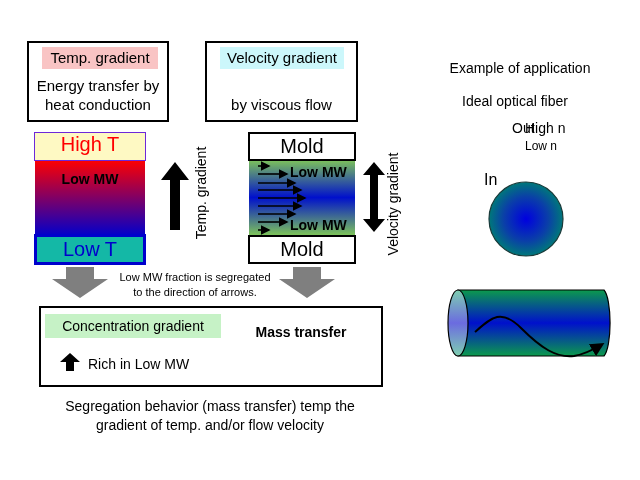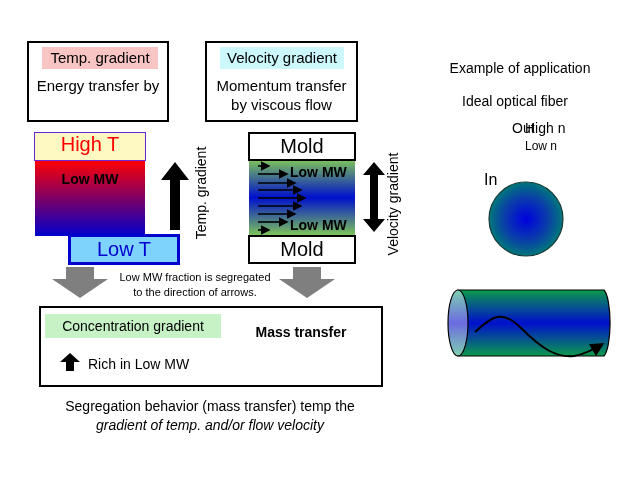--- a/index.html
+++ b/index.html
@@ -10,32 +10,32 @@
   .t14 { font-size: 14px; line-height: 18px; }
   .lbl { position: absolute; box-sizing: border-box; text-align: center; }
   svg { position: absolute; overflow: visible; }
 </style>
 </head>
 <body>
 
 <div class="box" style="left:27px; top:41px; width:142px; height:81px;">
   <div class="lbl t15" style="left:13px; top:4px; width:116px; height:22px; line-height:22px; background:#f9c4c4;">Temp. gradient</div>
   <div class="lbl t15" style="left:0; top:33px; width:138px;">Energy transfer by</div>
+  <div class="lbl t15" style="left:0; top:52px; width:138px;">heat conduction</div>
 </div>
 
 <div class="box" style="left:205px; top:41px; width:153px; height:81px;">
   <div class="lbl t15" style="left:13px; top:4px; width:124px; height:22px; line-height:22px; background:#ccf7fb;">Velocity gradient</div>
-  <div class="lbl t15" style="left:0; top:33px; width:149px;">Momentum transfer</div>
   <div class="lbl t15" style="left:0; top:52px; width:149px;">by viscous flow</div>
 </div>
 
 <div style="position:absolute; left:35px; top:160px; width:110px; height:76px; background:linear-gradient(#ff0000, #0000cc);"></div>
 <div class="lbl" style="left:34px; top:132px; width:112px; height:29px; border:1px solid #6d28d9; background:#fef9c3; color:#ff0000; font-size:20px; line-height:23px;">High T</div>
 <div class="lbl" style="left:35px; top:171px; width:110px; font-size:14px; font-weight:bold; line-height:16px;">Low MW</div>
-<div class="lbl" style="left:34px; top:234px; width:112px; height:31px; border:3px solid #0000cc; background:#7dd3fc; color:#0000cc; font-size:20px; line-height:25px;margin-left:34px;">Low T</div>
+<div class="lbl" style="left:34px; top:234px; width:112px; height:31px; border:3px solid #0000cc; background:#14b8a6; color:#0000cc; font-size:20px; line-height:25px;">Low T</div>
 
 <svg width="30" height="70" style="left:160px; top:162px;">
   <polygon points="15,0 29,18 20,18 20,68 10,68 10,18 1,18" fill="#000"></polygon>
 </svg>
 <div style="position:absolute; left:146px; top:185px; width:110px; font-size:14px; line-height:16px; text-align:center; transform:rotate(-90deg); transform-origin:center;">Temp. gradient</div>
 
 <div style="position:absolute; left:249px; top:160px; width:106px; height:75px; background:linear-gradient(#7dc35a 0%, #0010cc 50%, #7dc35a 100%);"></div>
 <div class="lbl" style="left:248px; top:132px; width:108px; height:29px; border:2px solid #000; background:#fff; font-size:20px; line-height:25px;">Mold</div>
 <div class="lbl" style="left:248px; top:235px; width:108px; height:29px; border:2px solid #000; background:#fff; font-size:20px; line-height:25px;">Mold</div>
 
@@ -75,21 +75,21 @@
 <div class="box" style="left:39px; top:306px; width:344px; height:81px;padding-left:16px;">
   <div class="lbl t14" style="left:4px; top:6px; width:176px; height:24px; line-height:24px; background:#c6f2c6;">Concentration gradient</div>
   <svg width="20" height="18" style="left:19px; top:45px;">
     <polygon points="10,0 20,9 14,9 14,18 6,18 6,9 0,9" fill="#000"></polygon>
   </svg>
   <div style="position:absolute; left:47px; top:47px; font-size:14px; line-height:18px;">Rich in Low MW</div>
   <div class="lbl t14" style="left:200px; top:15px; width:120px;font-weight:bold;">Mass transfer</div>
 </div>
 
 <div class="lbl t14" style="left:20px; top:397px; width:380px;">Segregation behavior (mass transfer) temp the</div>
-<div class="lbl t14" style="left:20px; top:416px; width:380px;font-style:italic;">gradient of temp. and/or flow velocity</div>
+<div class="lbl t14" style="left:20px; top:416px; width:380px;">gradient of temp. and/or flow velocity</div>
 
 <div class="lbl t14" style="left:420px; top:59px; width:200px;">Example of application</div>
 <div class="lbl t14" style="left:420px; top:92px; width:190px;">Ideal optical fiber</div>
 <div style="position:absolute; left:484px; top:119px; font-size:14px; line-height:18px;margin-left:28px;">Out</div>
 <div style="position:absolute; left:525px; top:119px; font-size:14px; line-height:18px;">High n</div>
 <div style="position:absolute; left:484px; top:143px; font-size:16px; line-height:18px;margin-top:28px;">In</div>
 <div style="position:absolute; left:525px; top:137px; font-size:12px; line-height:18px;">Low n</div>
 
 <svg width="80" height="80" style="left:487px; top:180px;">
   <defs>

